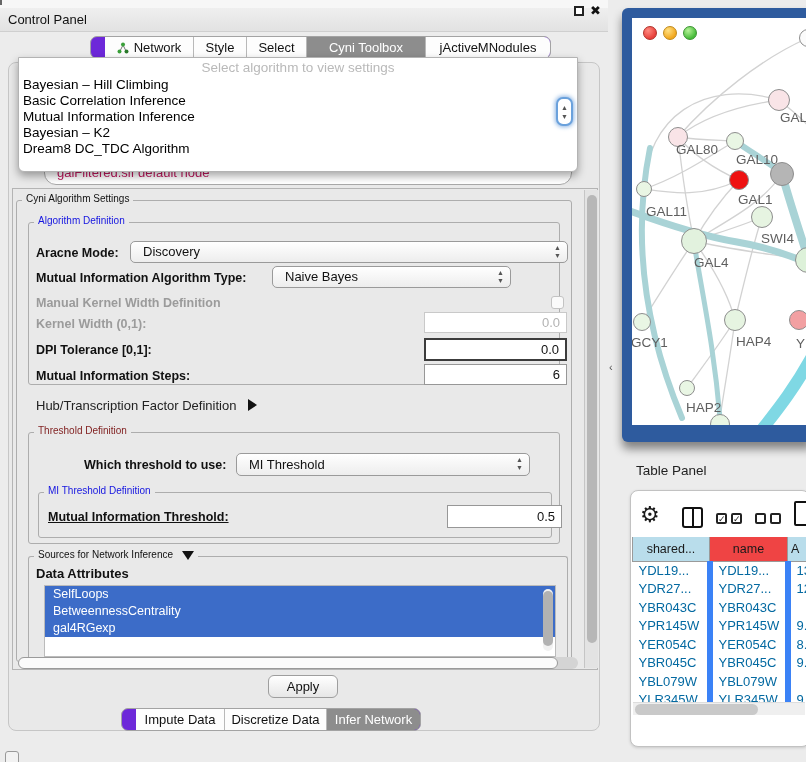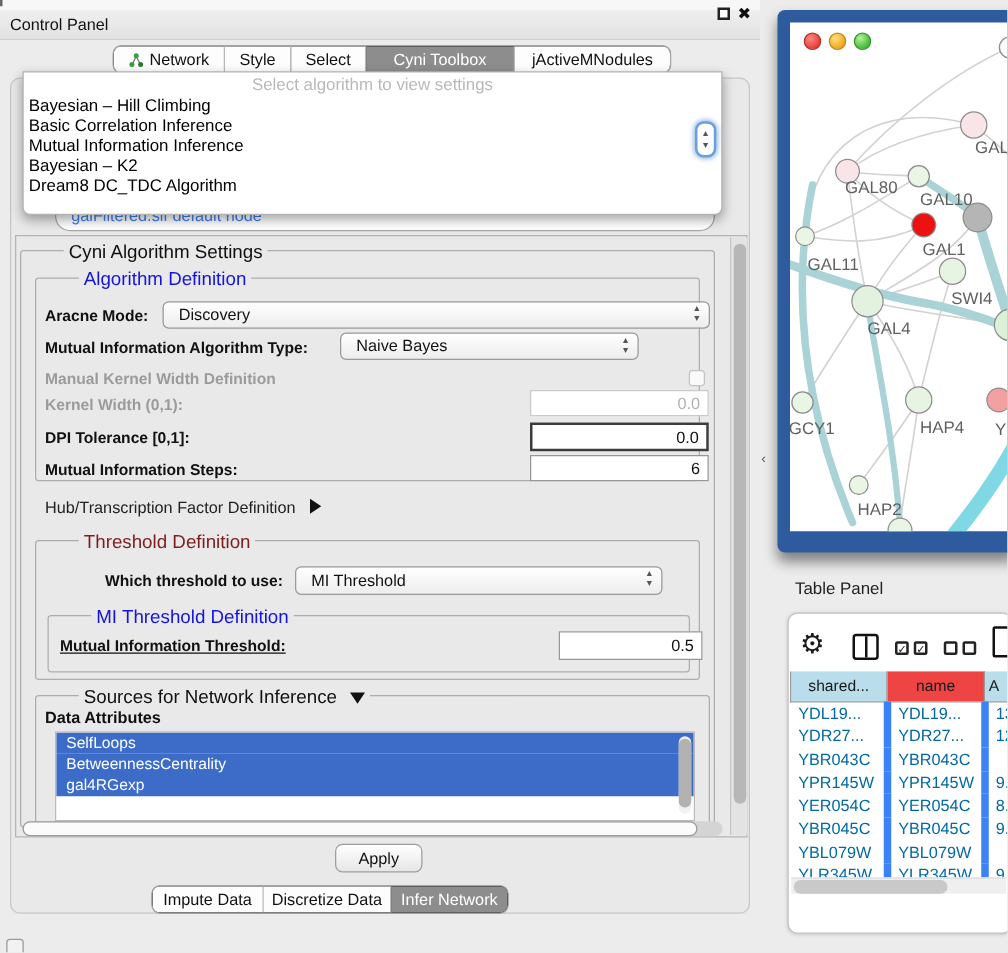--- a/index.html
+++ b/index.html
@@ -15,48 +15,48 @@
   .corner-tick { position:absolute; left:0; top:0; width:2px; height:5px; background:#666; }
   .titlebar { position:absolute; left:0; top:8px; width:608px; height:24px;
     background:linear-gradient(#efefef,#e2e2e2); border-bottom:1px solid #cfcfcf; }
   .titlebar-text { position:absolute; left:8px; top:4px; font-size:13px; color:#111; }
   .float-icon { position:absolute; left:574px; top:6px; width:10px; height:10px; border:2px solid #222; background:#fff; }
   .close-icon { position:absolute; left:590px; top:3px; font-size:13px; font-weight:bold; color:#111; }
   .panel-body { position:absolute; left:8px; top:62px; width:592px; height:669px;
     background:#e9e9e9; border:1px solid #c6c6c6; border-radius:8px; }
   
   .seg { position:absolute; display:flex; height:23px; border:1px solid #a3a3a3; border-radius:7px;
-    overflow:hidden; background:#000000; }
+    overflow:hidden; background:#6d28d9;padding-left:14px; }
   .seg-item { display:flex; align-items:center; justify-content:center; gap:5px;
     border-right:1px solid #b9b9b9; font-size:13px; color:#111; background:#fdfdfd; cursor:default; }
   .seg-item:last-child { border-right:none; }
   .seg-item.sel { background:#8d8d8d; color:#fff; }
   .top-tabs { left:90px; top:36px; }
   .bottom-tabs { left:121px; top:708px; }
   .net-tab-icon { width:12px; height:12px; }
   
   .dropdown { position:absolute; left:18px; top:57px; width:560px; height:115px; background:#fff;
     border:1px solid #b3b3b3; border-radius:0 0 6px 6px; box-shadow:0 4px 9px rgba(0,0,0,.35); z-index:6; }
   .dd-prompt { height:19px; line-height:19px; text-align:center; color:#b9b9b9; font-size:13.5px; }
   .dd-item { height:16px; line-height:16px; padding-left:4px; font-size:13.5px; color:#000; white-space:nowrap; }
   .dd-item.bold { font-weight:bold; }
   .combo-focus-frag { position:absolute; left:556px; top:97px; width:17px; height:29px; background:#fff;
     border:2px solid #6aa1dc; border-radius:7px; box-shadow:0 0 4px 1px rgba(110,160,220,.8); z-index:7; }
   .combo-focus-frag .arrows { position:absolute; left:3px; top:4px; font-size:7px; line-height:9px; color:#555; }
   .bg-combo { position:absolute; left:44px; top:160px; width:528px; height:25px; background:#fff;
-    border:1px solid #a8a8a8; border-radius:12px; color:#3b82f6; font-size:13px; line-height:23px;
+    border:1px solid #a8a8a8; border-radius:12px; color:#be185d; font-size:13px; line-height:23px;
     padding-left:12px; z-index:2; }
   
   .settings-outer { position:absolute; left:12px; top:188px; width:586px; height:482px;
     border:1px solid #b4b4b4; background:#e9e9e9; }
   .vscroll { position:absolute; left:584px; top:190px; width:14px; height:478px; background:#e3e3e3;
     border-left:1px solid #c5c5c5; z-index:3; }
   .vscroll .thumb { position:absolute; left:2px; top:5px; width:10px; height:448px; background:#b7b7b7; border-radius:5px; }
   .groupbox { position:absolute; border:1px solid #adadad; border-radius:3px; }
-  .group-label { position:absolute; background:#e9e9e9; padding:0 4px; font-size:15px; white-space:nowrap; z-index:2;margin-left:29px; }
+  .group-label { position:absolute; background:#e9e9e9; padding:0 4px; font-size:10px; white-space:nowrap; z-index:2; }
   .lbl-black { color:#111; }
   .lbl-blue { color:#1414e0; }
   .lbl-green { color:#7f1d1d; }
   .fieldlabel { position:absolute; font-weight:bold; font-size:12.5px; color:#111; white-space:nowrap; }
   .fieldlabel.dis { color:#9b9b9b; }
   .combobox { position:absolute; height:22px; background:linear-gradient(#ffffff,#ededed);
     border:1px solid #9a9a9a; border-radius:5px; font-size:13px; line-height:20px; padding-left:12px; color:#111; }
   .combobox .stepper { position:absolute; right:6px; top:2px; font-size:7px; line-height:8px; color:#555; text-align:center; }
   .textfield { position:absolute; background:#fff; border:1px solid #979797; font-size:13px;
     text-align:right; padding-right:6px; color:#111; }

